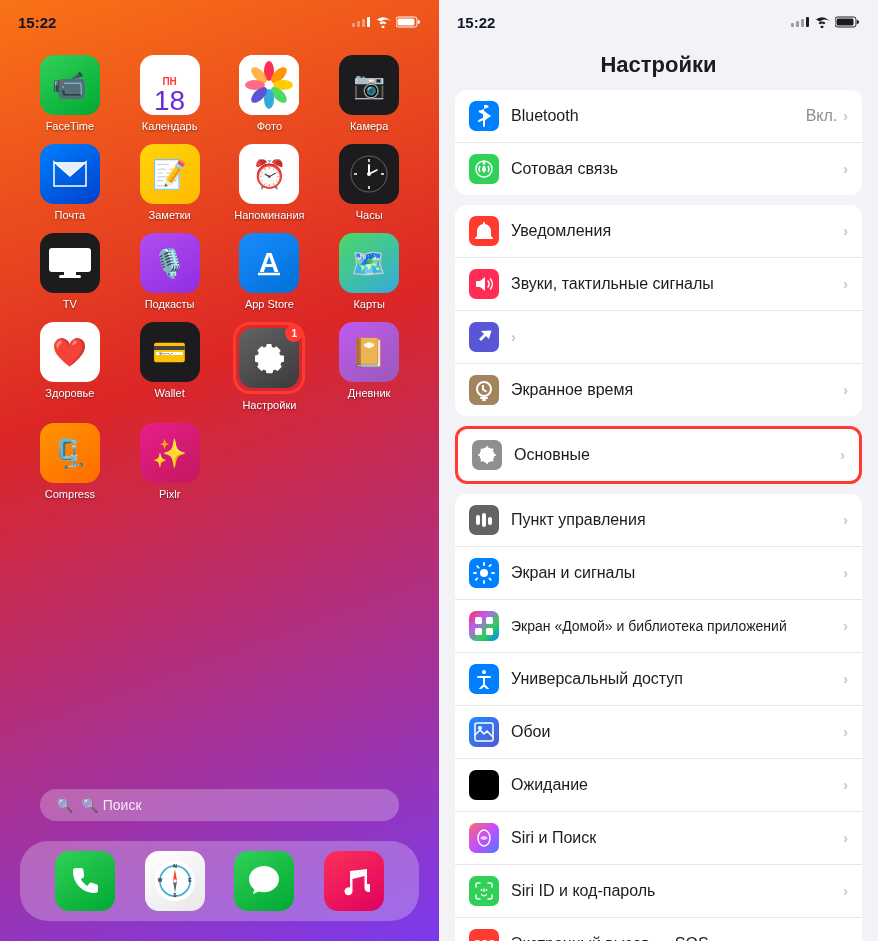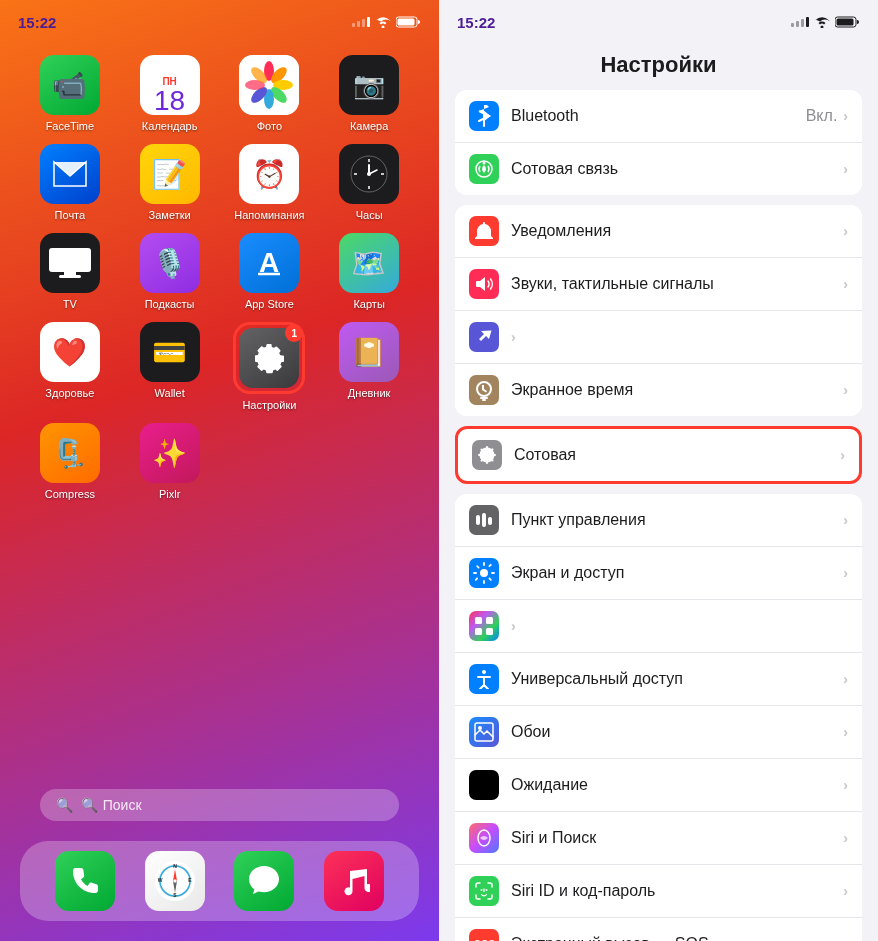--- a/index.html
+++ b/index.html
@@ -32,21 +32,21 @@
       top: 0; left: 0; right: 0;
       height: 44px;
       display: flex;
       align-items: center;
       justify-content: space-between;
       padding: 0 18px;
       z-index: 10;
     }
 
     .status-time {
-      color: #4c1d95;
+      color: #0f172a;
       font-size: 15px;
       font-weight: 600;
     }
 
     .status-icons-right {
       display: flex;
       align-items: center;
       gap: 5px;
     }
 
@@ -653,21 +653,21 @@
       </div>
     </div>
 
     <div class="highlighted-row">
       <div class="row-icon ic-general">
         <svg width="20" height="20" viewBox="0 0 20 20" fill="white">
           <circle cx="10" cy="10" r="3"></circle>
           <path d="M10 1a1 1 0 00-1 1v.6a7 7 0 00-3.6 1.5l-.4-.4a1 1 0 00-1.4 1.4l.4.4A7 7 0 002.6 9H2a1 1 0 000 2h.6a7 7 0 001.5 3.6l-.4.4a1 1 0 001.4 1.4l.4-.4A7 7 0 009 17.4V18a1 1 0 002 0v-.6a7 7 0 003.6-1.5l.4.4a1 1 0 001.4-1.4l-.4-.4A7 7 0 0017.4 11H18a1 1 0 000-2h-.6a7 7 0 00-1.5-3.6l.4-.4a1 1 0 00-1.4-1.4l-.4.4A7 7 0 0011 2.6V2a1 1 0 00-1-1z"></path>
         </svg>
       </div>
-      <span class="row-label">Сотовая</span>
+      <span class="row-label">Основные</span>
       <span class="chevron">›</span>
     </div>
 
     <div class="settings-section">
       <div class="settings-row">
         <div class="row-icon ic-control">
           <svg width="20" height="20" viewBox="0 0 20 20" fill="white">
             <rect x="2" y="5" width="4" height="10" rx="2"></rect>
             <rect x="8" y="3" width="4" height="14" rx="2"></rect>
             <rect x="14" y="7" width="4" height="8" rx="2"></rect>
@@ -676,32 +676,33 @@
         <span class="row-label">Пункт управления</span>
         <span class="chevron">›</span>
       </div>
       <div class="settings-row">
         <div class="row-icon ic-display">
           <svg width="22" height="22" viewBox="0 0 22 22" fill="white">
             <circle cx="11" cy="11" r="4"></circle>
             <path d="M11 1v2M11 19v2M1 11h2M19 11h2M4.2 4.2l1.4 1.4M16.4 16.4l1.4 1.4M16.4 4.2l1.4-1.4M4.2 16.4l-1.4 1.4" stroke="white" stroke-width="1.8" stroke-linecap="round"></path>
           </svg>
         </div>
-        <span class="row-label">Экран и доступ</span>
+        <span class="row-label">Экран и сигналы</span>
         <span class="chevron">›</span>
       </div>
       <div class="settings-row">
         <div class="row-icon" style="background: linear-gradient(135deg, #fc3158, #bf5af2, #30d158, #0080ff);">
           <svg width="20" height="20" viewBox="0 0 20 20" fill="white">
             <rect x="1" y="1" width="7" height="7" rx="1.5"></rect>
             <rect x="12" y="1" width="7" height="7" rx="1.5"></rect>
             <rect x="1" y="12" width="7" height="7" rx="1.5"></rect>
             <rect x="12" y="12" width="7" height="7" rx="1.5"></rect>
           </svg>
         </div>
+        <span class="row-label" style="font-size:14px;">Экран «Домой» и библиотека приложений</span>
         <span class="chevron">›</span>
       </div>
       <div class="settings-row">
         <div class="row-icon ic-accessibility">
           <svg width="20" height="20" viewBox="0 0 20 20" fill="white">
             <circle cx="10" cy="3" r="2"></circle>
             <path d="M4 8h12M10 8v8M6 20l4-4 4 4" stroke="white" stroke-width="2" fill="none" stroke-linecap="round"></path>
           </svg>
         </div>
         <span class="row-label">Универсальный доступ</span>

